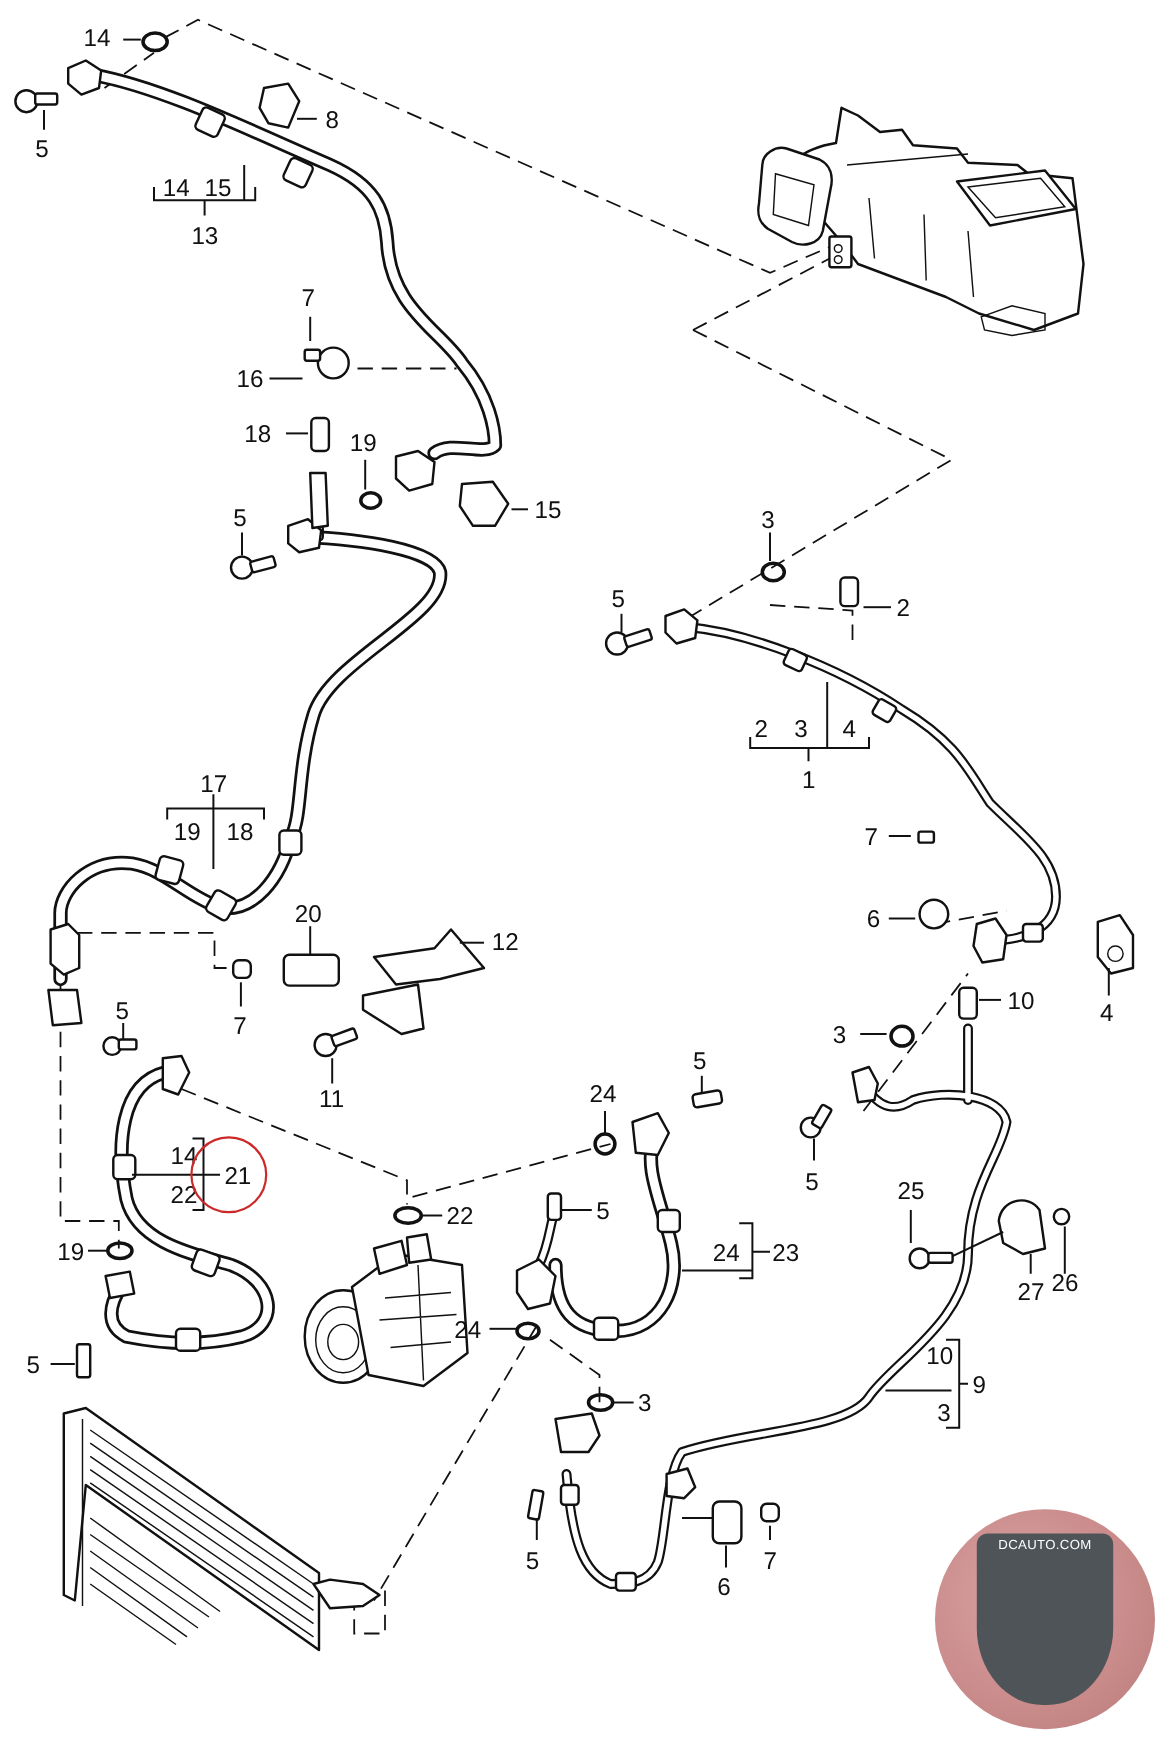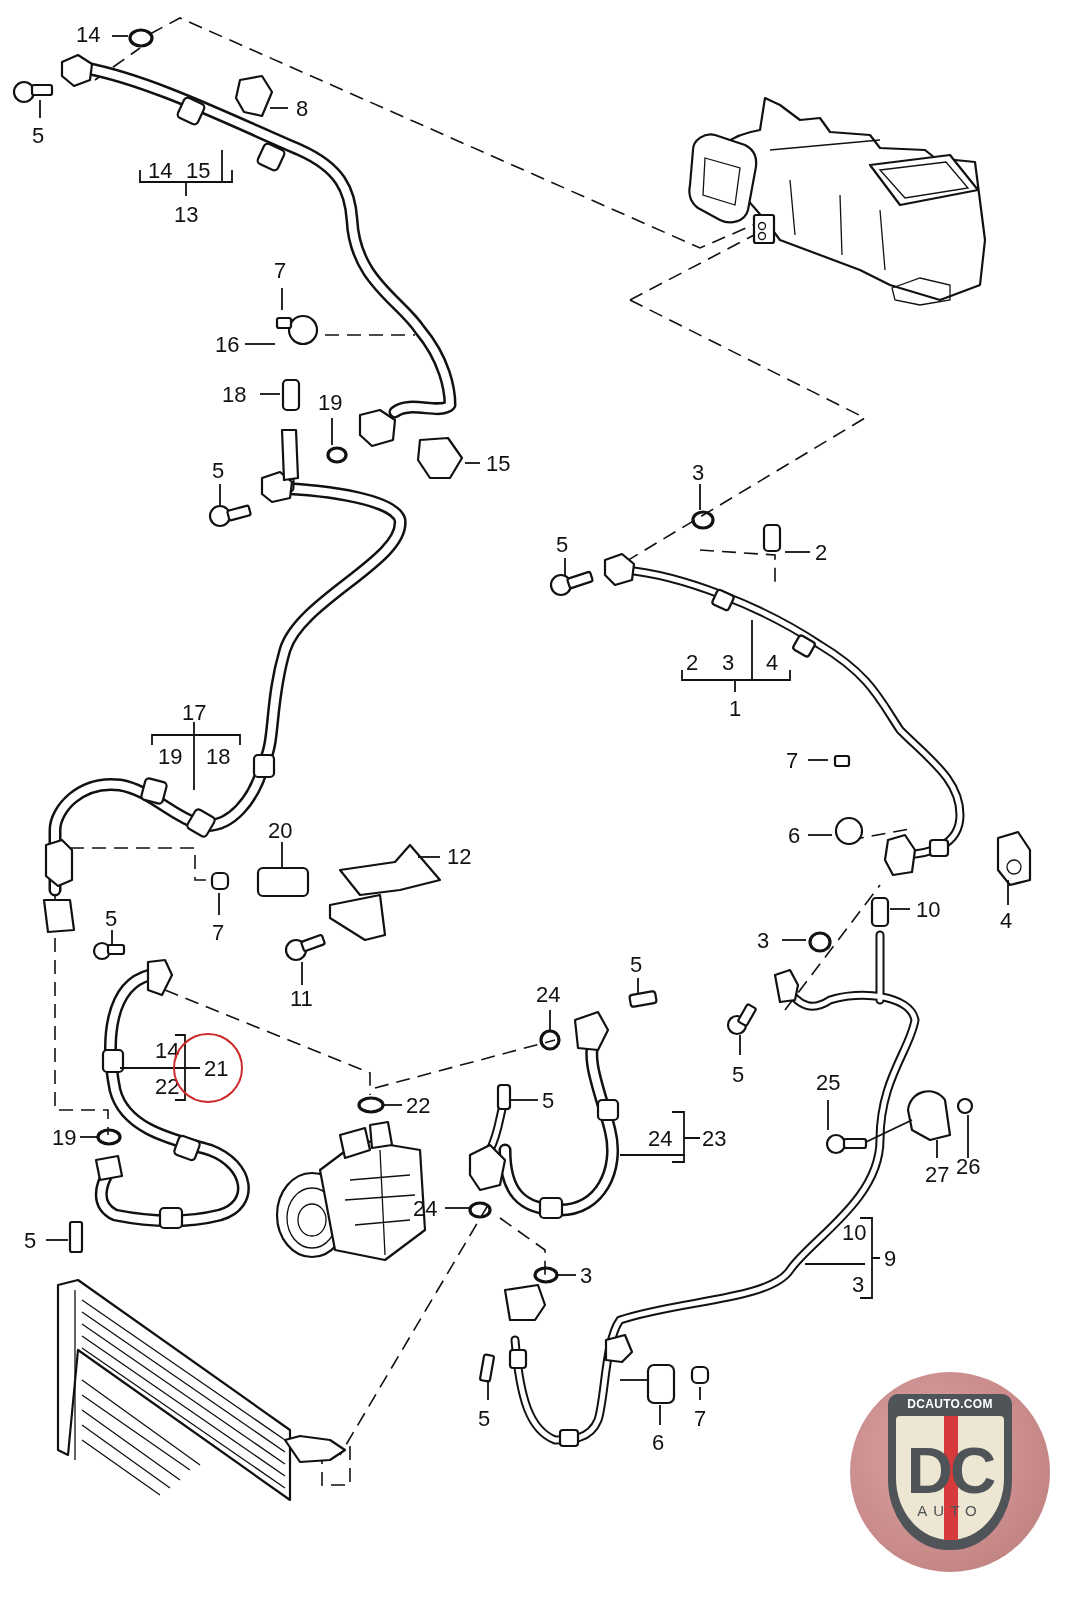--- a/index.html
+++ b/index.html
@@ -15,21 +15,21 @@
   .thin{fill:none;stroke:#111;stroke-width:1.3;}
   .label{font-family:"Liberation Sans",sans-serif;font-size:22px;fill:#111;}
   .oring{fill:none;stroke:#111;stroke-width:3.2;}
   #logo{position:absolute;left:850px;top:1372px;width:200px;height:200px;border-radius:50%;
         background:radial-gradient(circle at 40% 40%,#d9a3a3 0%,#c98a8a 60%,#b97a7a 100%);overflow:hidden;}
   #logo .shield{position:absolute;left:38px;top:22px;width:124px;height:156px;background:#4f5458;
         border-radius:10px 10px 60px 60px / 10px 10px 70px 70px;}
   #logo .shield-inner{position:absolute;left:8px;top:22px;width:108px;height:124px;background:#ece6d2;
         border-radius:4px 4px 54px 54px / 4px 4px 62px 62px;}
   #logo .stripe{position:absolute;left:48px;top:0;width:14px;height:124px;background:#d63a3a;}
-  #logo .site{position:absolute;left:0;top:3px;width:124px;text-align:center;color:#fff;font-weight:bold;font-size:12px;letter-spacing:0.3px;}
+  #logo .site{position:absolute;left:0;top:3px;width:124px;text-align:center;color:#fff;font-weight:normal;font-size:12px;letter-spacing:0.3px;}
   #logo .dc{position:absolute;left:0;top:20px;width:108px;text-align:center;color:#4f5458;font-weight:bold;font-size:64px;letter-spacing:-3px;line-height:70px;}
   #logo .auto{position:absolute;left:0;top:86px;width:108px;text-align:center;color:#4f5458;font-size:15px;letter-spacing:6px;}
 </style>
 </head>
 <body>
 
 <svg id="diagram" viewBox="0 0 1067 1600" xmlns="http://www.w3.org/2000/svg">
 
   <g>
     <path class="dash" d="M150 34 L180 18 L700 248 L760 222"></path>
@@ -329,19 +329,14 @@
     <text class="label" x="580" y="1283">3</text>
     <text class="label" x="478" y="1426">5</text>
     <text class="label" x="652" y="1450">6</text>
     <text class="label" x="694" y="1426">7</text>
   </g>
 </svg>
 
 <div id="logo">
   <div class="shield">
     <div class="site">DCAUTO.COM</div>
-    <div class="shield-inner">
-      <div class="stripe"></div>
-      <div class="dc">DC</div>
-      <div class="auto">AUTO</div>
-    </div>
   </div>
 </div>
 
 </body></html>

